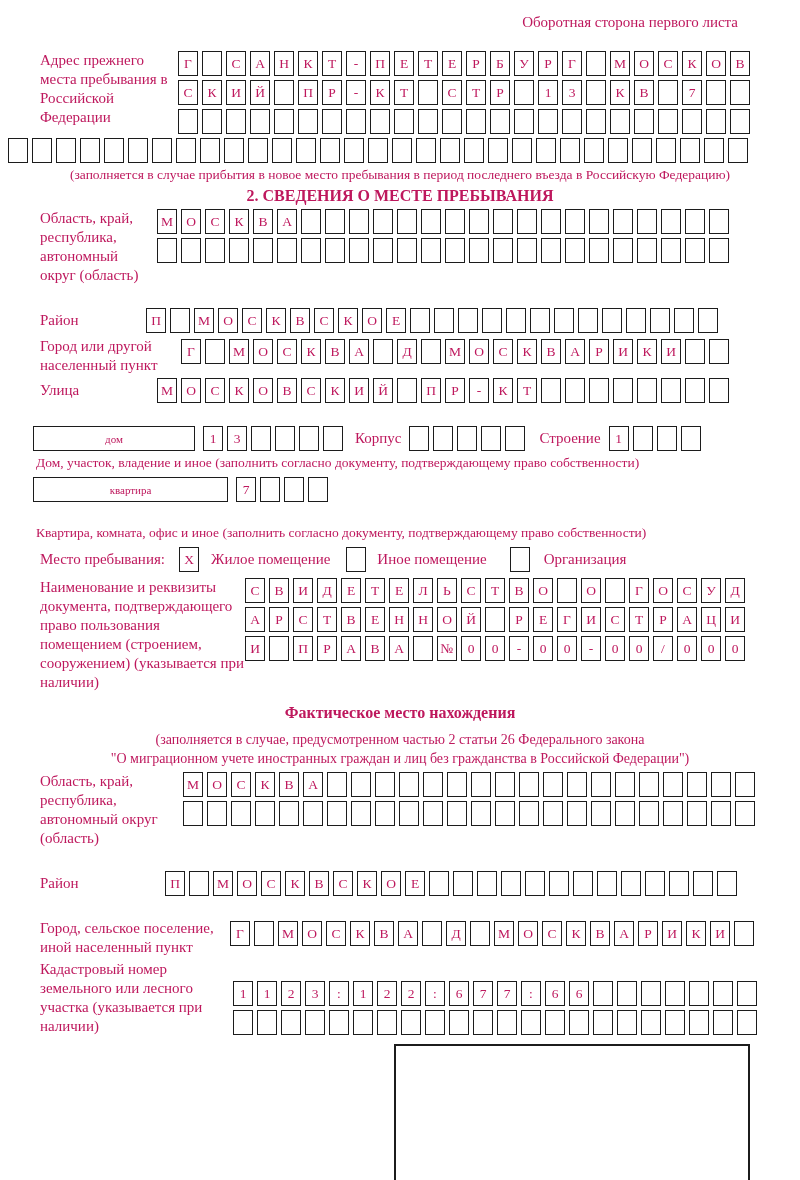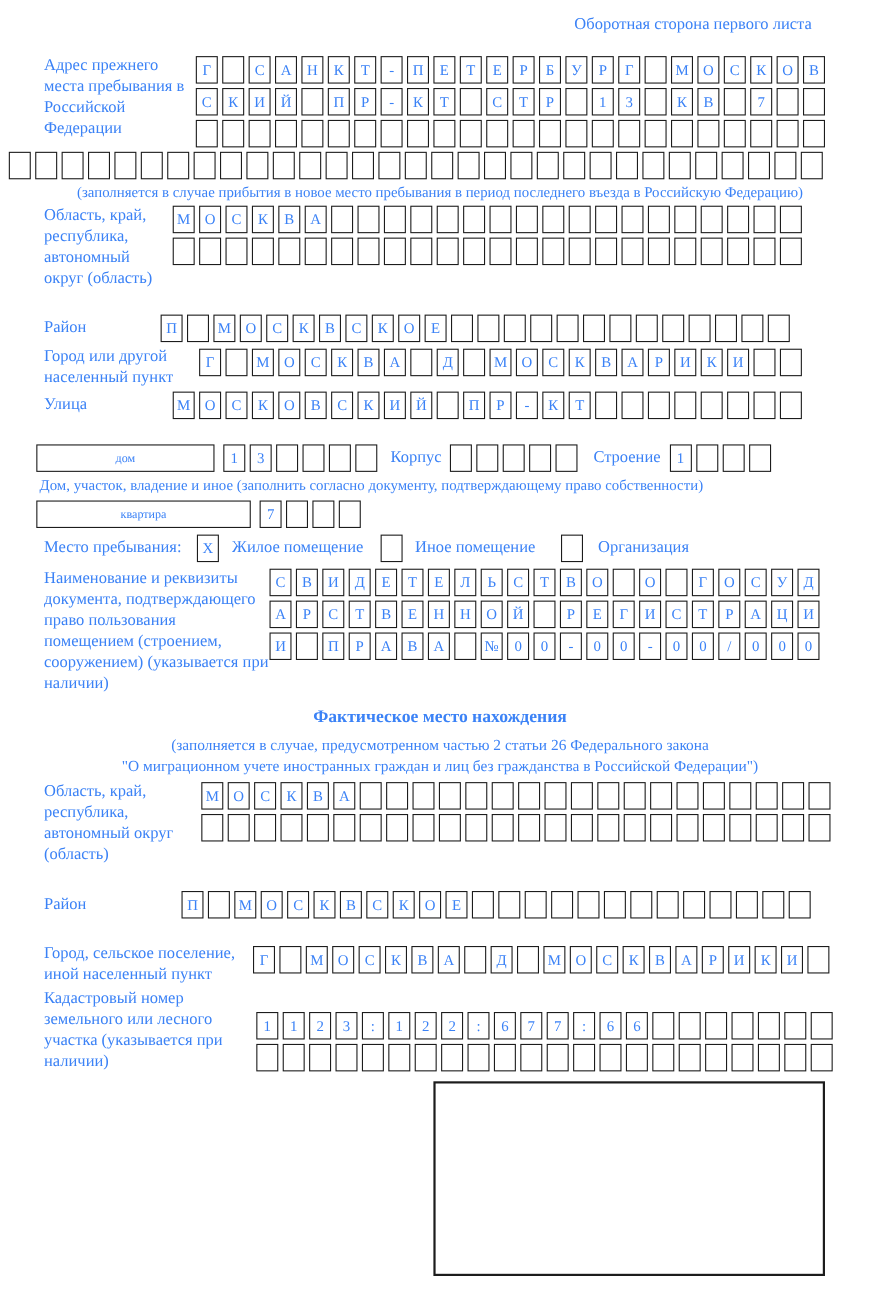--- a/index.html
+++ b/index.html
@@ -1,18 +1,18 @@
 <!DOCTYPE html>
 <html><head>
 <meta charset="utf-8">
 <style>
   html,body{margin:0;padding:0;background:#fff;}
   .page{
     position:relative;width:800px;height:1180px;background:#ffffff;
-    font-family:"Liberation Serif","DejaVu Serif",serif;color:#3b82f6;
+    font-family:"Liberation Serif","DejaVu Serif",serif;color:#be185d;
     overflow:hidden;box-sizing:border-box;padding-top:14px;
   }
   .hdr{font-size:15px;text-align:right;padding-right:62px;}
   .title{font-size:16px;font-weight:bold;text-align:center;}
   .lbl{font-size:15px;line-height:19px;flex:0 0 auto;}
   .cap{font-size:13.5px;line-height:16px;}
   .center{text-align:center;}
   .frow{display:flex;align-items:flex-start;}
   .frow.vc{align-items:center;}
   .grids{display:flex;flex-direction:column;}
@@ -160,20 +160,21 @@
       <div class="c"></div>
       <div class="c"></div>
       <div class="c"></div>
       <div class="c"></div>
       <div class="c"></div>
       <div class="c"></div>
       <div class="c"></div>
     </div>
   <div class="cap center mt4">(заполняется в случае прибытия в новое место пребывания в период последнего въезда в Российскую Федерацию)</div>
 
+  <div class="title mt4">2. СВЕДЕНИЯ О МЕСТЕ ПРЕБЫВАНИЯ</div>
 
   <div class="frow mt4">
     <div class="lbl w117 ml40">Область, край, республика, автономный округ (область)</div>
     <div class="grids">
       <div class="cells">
           <div class="c">М</div>
           <div class="c">О</div>
           <div class="c">С</div>
           <div class="c">К</div>
           <div class="c">В</div>
@@ -345,20 +346,21 @@
 
   <div class="frow vc mt6">
     <div class="bigbox ml33" style="width:195px;">квартира</div>
     <div class="cells gap8">
         <div class="c">7</div>
         <div class="c"></div>
         <div class="c"></div>
         <div class="c"></div>
       </div>
   </div>
+  <div class="cap mt5" style="margin-left:36px;">Квартира, комната, офис и иное (заполнить согласно документу, подтверждающему право собственности)</div>
 
   <div class="frow vc mt6">
     <div class="optlbl ml40">Место пребывания:</div>
     <div class="c gap14">X</div>
     <div class="optlbl gap12">Жилое помещение</div>
     <div class="c gap16"></div>
     <div class="optlbl gap11">Иное помещение</div>
     <div class="c gap23"></div>
     <div class="optlbl gap26">Организация</div>
   </div>

